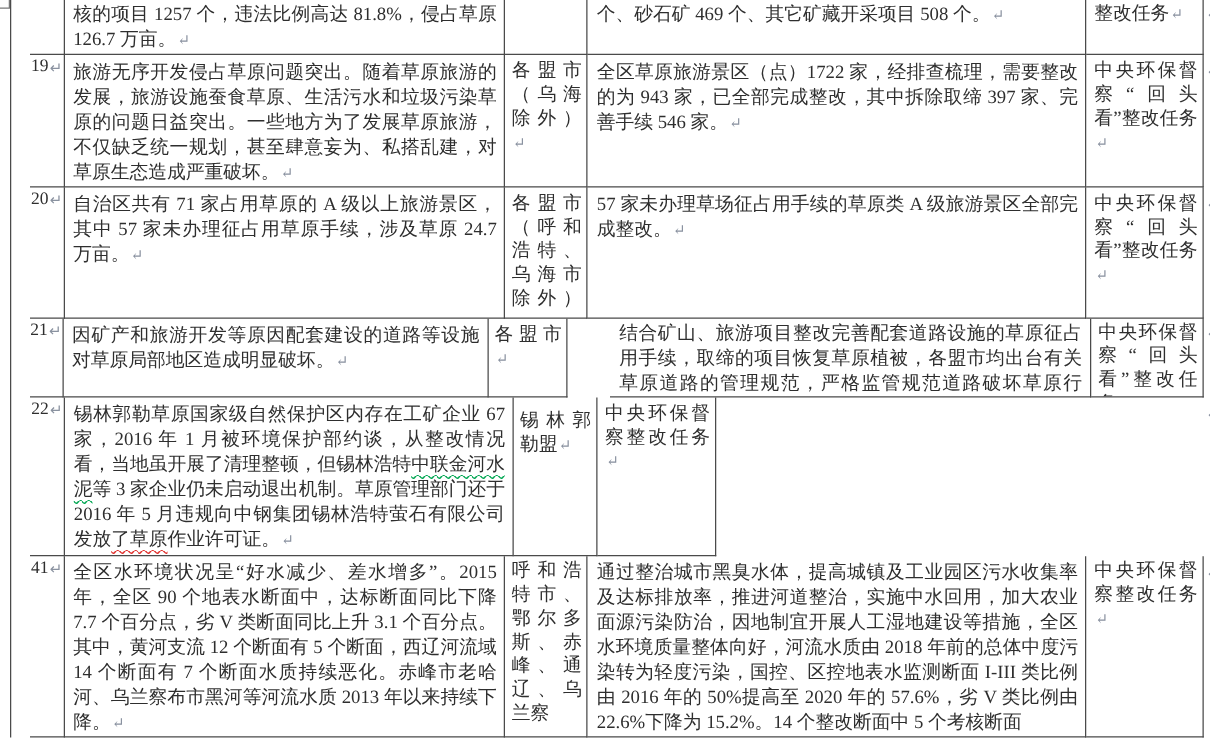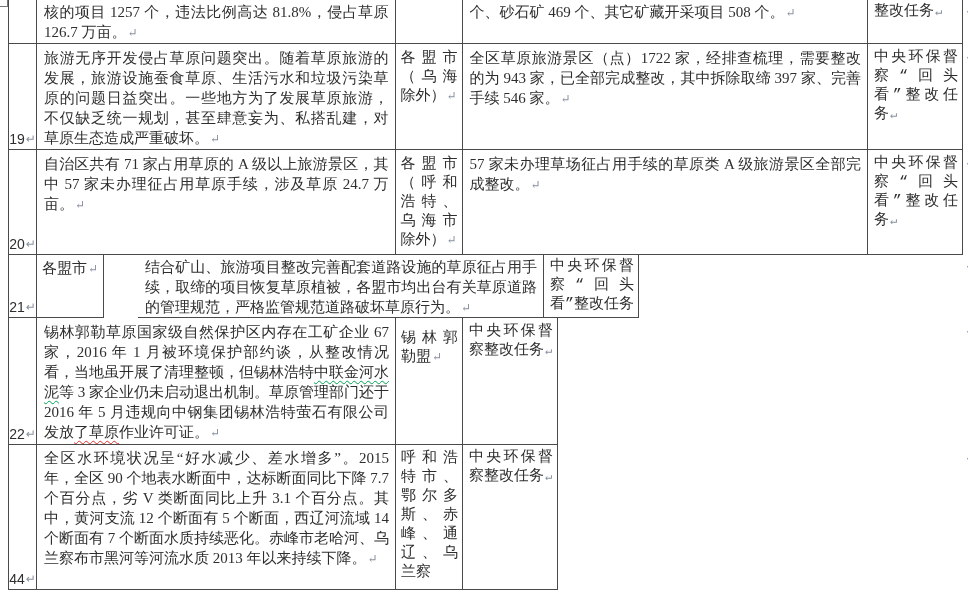--- a/index.html
+++ b/index.html
@@ -30,26 +30,26 @@
   .tr{display:flex;width:100%;}
   .td{
     border-right:1px solid var(--border);
     border-bottom:1px solid var(--border);
     overflow:hidden;
     line-height:20px;
     padding:4px 6px 2px 7px;
     text-align:justify;
     text-justify:inter-character;
   }
-  .c1{width:28px;padding:0 1px;display:flex;align-items:flex-end;justify-content:center;
-      font-family:Liberation Sans, sans-serif;font-size:14px;text-align:center;}
+  .c1{width:28px;padding:0 1px;display:flex;align-items:flex-start;justify-content:center;
+      font-family:Liberation Serif, serif;font-size:14px;text-align:center;margin-left:15px;}
   .c2{width:359px;}
   .c3{width:67px;padding:4px 4px 2px 5px;line-height:19px;}
   .c4{width:406px;}
-  .c5{width:95px;padding:4px 4px 2px 6px;line-height:19px;font-family:Liberation Mono, monospace;}
+  .c5{width:95px;padding:4px 4px 2px 6px;line-height:19px;}
   .pad-deep{padding-top:28px;}
   .pad-ten{padding-top:10px;}
   .mark{color:var(--mark);font-size:12px;margin-left:1px;}
   .sq-green{
     text-decoration-line:underline;text-decoration-style:wavy;
     text-decoration-color:var(--squiggle-green);
     text-decoration-thickness:1px;text-underline-offset:3px;
   }
   .sq-red{
     text-decoration-line:underline;text-decoration-style:wavy;
@@ -98,42 +98,44 @@
       <div class="td c3"><span>各盟市（呼和浩特、乌海市除外）</span><span class="mark">↵</span></div>
       <div class="td c4"><span>57 家未办理草场征占用手续的草原类 A 级旅游景区全部完成整改。</span><span class="mark">↵</span></div>
       <div class="td c5"><span>中央环保督察“回头看”整改任务</span><span class="mark">↵</span></div>
     </div>
 
     <div class="tr" style="height:63px;">
       <div class="td c1">
           <span>21</span>
           <span class="mark">↵</span>
         </div>
+      <div class="td c2"><span>因矿产和旅游开发等原因配套建设的道路等设施对草原局部地区造成明显破坏。</span><span class="mark">↵</span></div>
       <div class="td c3"><span>各盟市</span><span class="mark">↵</span></div>
       <div class="td c4" style="padding-top:2px;margin-left:34px;"><span>结合矿山、旅游项目整改完善配套道路设施的草原征占用手续，取缔的项目恢复草原植被，各盟市均出台有关草原道路的管理规范，严格监管规范道路破坏草原行为。</span><span class="mark">↵</span></div>
       <div class="td c5" style="padding-top:2px;"><span>中央环保督察“回头看”整改任务</span><span class="mark">↵</span></div>
     </div>
 
     <div class="tr" style="height:127px;">
       <div class="td c1">
           <span>22</span>
           <span class="mark">↵</span>
         </div>
       <div class="td c2"><span>锡林郭勒草原国家级自然保护区内存在工矿企业 67 家，2016 年 1 月被环境保护部约谈，从整改情况看，当地虽开展了清理整顿，但锡林浩特</span><span class="sq-green">中联金河水泥</span><span>等 3 家企业仍未启动退出机制。草原管理部门还于 2016 年 5 月违规向中钢集团锡林浩特萤石有限公司发放</span><span class="sq-red">了草原</span><span>作业许可证。</span><span class="mark">↵</span></div>
       <div class="td c3 pad-ten"><span>锡林郭勒盟</span><span class="mark">↵</span></div>
       <div class="td c5"><span>中央环保督察整改任务</span><span class="mark">↵</span></div>
     </div>
 
     <div class="tr" style="height:145px;">
       <div class="td c1">
-          <span>44</span>
+          <span>41</span>
           <span class="mark">↵</span>
         </div>
       <div class="td c2" style="padding-top:3px;"><span>全区水环境状况呈“好水减少、差水增多”。2015 年，全区 90 个地表水断面中，达标断面同比下降 7.7 个百分点，劣 V 类断面同比上升 3.1 个百分点。其中，黄河支流 12 个断面有 5 个断面，西辽河流域 14 个断面有 7 个断面水质持续恶化。赤峰市老哈河、乌兰察布市黑河等河流水质 2013 年以来持续下降。</span><span class="mark">↵</span></div>
       <div class="td c3" style="padding-top:3px;font-family:Liberation Serif, serif;"><span>呼和浩特市、鄂尔多斯、赤峰、通辽、乌兰察</span></div>
+      <div class="td c4" style="padding-top:3px;"><span>通过整治城市黑臭水体，提高城镇及工业园区污水收集率及达标排放率，推进河道整治，实施中水回用，加大农业面源污染防治，因地制宜开展人工湿地建设等措施，全区水环境质量整体向好，河流水质由 2018 年前的总体中度污染转为轻度污染，国控、区控地表水监测断面 I-III 类比例由 2016 年的 50%提高至 2020 年的 57.6%，劣 V 类比例由 22.6%下降为 15.2%。14 个整改断面中 5 个考核断面</span></div>
       <div class="td c5" style="padding-top:3px;"><span>中央环保督察整改任务</span><span class="mark">↵</span></div>
     </div>
 
   </div>
 
   <span class="row-end-mark" style="top:4px;">↵</span>
   <span class="row-end-mark" style="top:50px;">↵</span>
   <span class="row-end-mark" style="top:156px;">↵</span>
   <span class="row-end-mark" style="top:259px;">↵</span>
   <span class="row-end-mark" style="top:324px;">↵</span>

